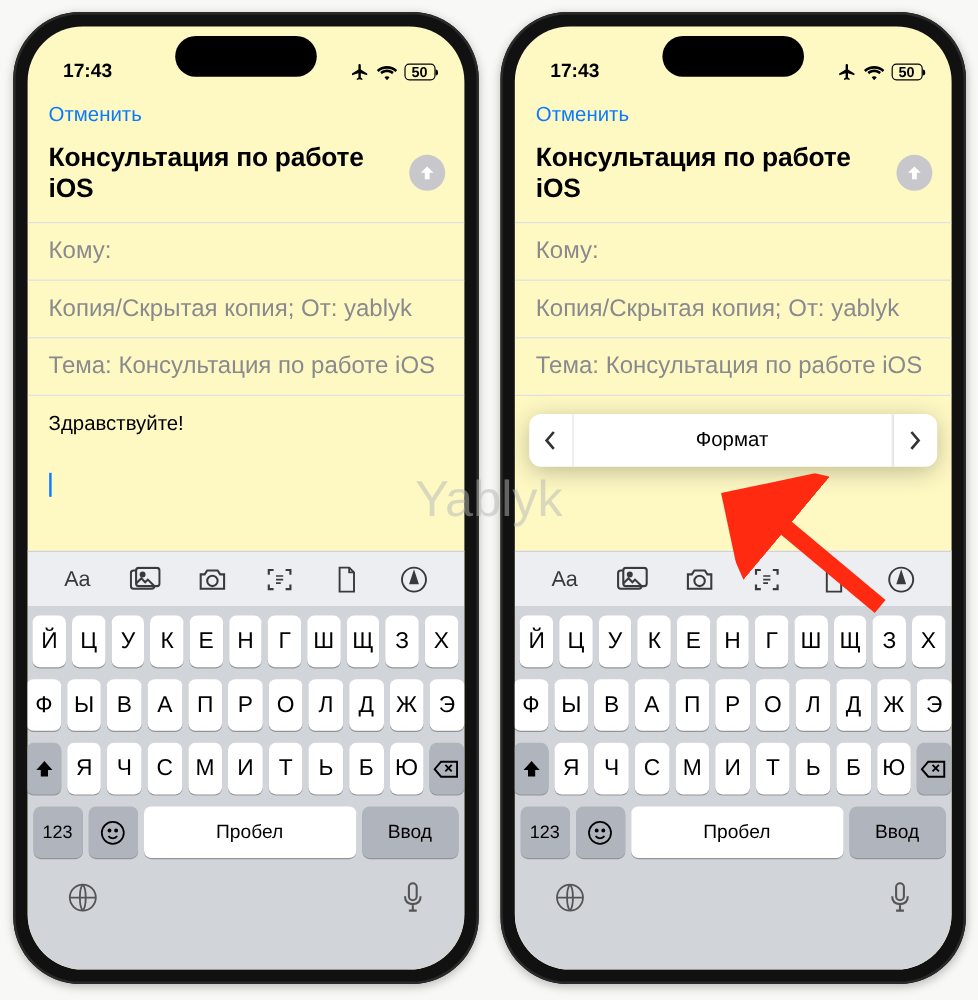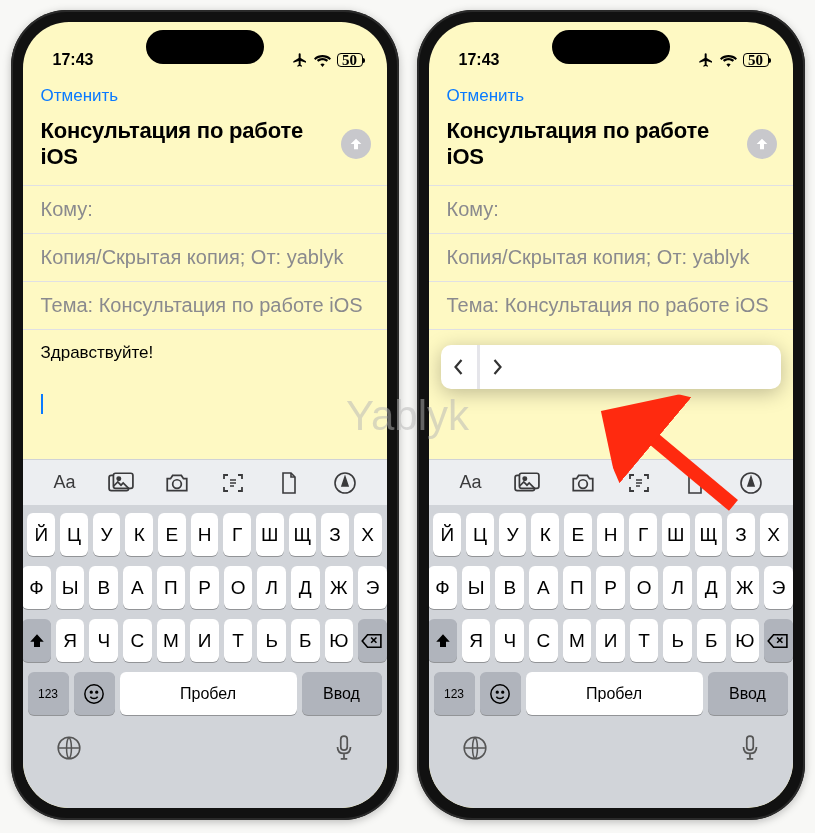--- a/index.html
+++ b/index.html
@@ -20,21 +20,21 @@
   }
   .status-bar {
     height: 56px; display: flex; justify-content: space-between; align-items: center;
     padding: 20px 24px 0 30px; font-size: 16px; font-weight: 600;
   }
   .status-right { display: flex; gap: 6px; align-items: center; }
   .status-right svg { display:block; }
   .battery-box { display:flex; align-items:center; gap:1px;}
   .battery {
     width: 26px; height: 14px; border: 1.5px solid #000; border-radius: 4px; position: relative; display:flex; align-items:center; justify-content:center;
-    font-size:15px; font-weight:700;font-family:Liberation Serif, serif;
+    font-size:12px; font-weight:700;
   }
   .battery::after{content:""; position:absolute; right:-3px; top:4px; width:2px; height:5px; background:#000; border-radius:0 2px 2px 0;}
   
   .nav-top { padding: 8px 18px 6px; }
   .cancel { color:#0a7aff; font-size:17px; }
   .subject-row { display:flex; align-items:center; gap:6px; padding: 6px 16px 14px 18px;}
   .subject-title { font-size:22px; font-weight:700; letter-spacing:-.2px; line-height:1.2;}
   .send-btn { width:30px; height:30px; border-radius:50%; background:#c8c8cc; display:flex; align-items:center; justify-content:center; flex-shrink:0;}
   .divider{height:1px; background:#e0e0e4; margin:0 0;}
   .field { padding:12px 18px; font-size:20px; color:#8a8a8e; position:relative;}
@@ -47,21 +47,21 @@
   
   .keyboard{ position:absolute; bottom:0; left:0; right:0; height:303px; background:#d1d4d9; border-bottom-left-radius:46px; border-bottom-right-radius:46px; padding:8px 5px 0; }
   .krow{ display:flex; gap:5px; justify-content:center; margin-bottom:10px;}
   .key{ background:#fff; border-radius:6px; height:43px; flex:1; display:flex; align-items:center; justify-content:center; font-size:19px; box-shadow:0 1px 0 rgba(0,0,0,.3); color:#000;}
   .krow2 .key{flex:0 0 28.6px;}
   .krow3 .key{flex:0 0 28.6px;}
   .special{ background:#b0b4bc; color:#000;}
   .shift{ flex:0 0 41px;}
   .back{ flex:0 0 41px;}
   .krow4{display:flex; gap:5px;}
-  .k123{flex:0 0 41px; font-size:12px;}
+  .k123{flex:0 0 41px; font-size:15px;}
   .emoji{flex:0 0 41px;}
   .space{flex:1; font-size:16px;}
   .enter{flex:0 0 80px; font-size:16px;}
   .kbot{display:flex; justify-content:space-between; padding:10px 28px 18px;}
   
   .watermark { position:absolute; top: 392px; left:50%; transform:translateX(-50%); font-size:42px; color:#b6b6b6; opacity:.5; font-weight:300; pointer-events:none; z-index:30;}
   
   .popup{
     position:absolute; top:323px; left:12px; right:12px;
     background:#fff; border-radius:10px;
@@ -274,20 +274,21 @@
         <p>Здравствуйте!</p>
       </div>
 
       <div class="popup">
         <div class="chev">
             <svg width="11" height="18" viewBox="0 0 10 18" fill="none" stroke="#333" stroke-width="2.2">
               <path d="M8 2L2 9l6 7"></path>
             </svg>
           </div>
         <div class="sep"></div>
+        <div class="opt">Формат</div>
         <div class="sep"></div>
         <div class="sep"></div>
         <div class="chev">
             <svg width="11" height="18" viewBox="0 0 10 18" fill="none" stroke="#333" stroke-width="2.2">
               <path d="M2 2l6 7-6 7"></path>
             </svg>
           </div>
       </div>
 
       <svg class="arrow" width="130" height="130" viewBox="0 0 130 130">

